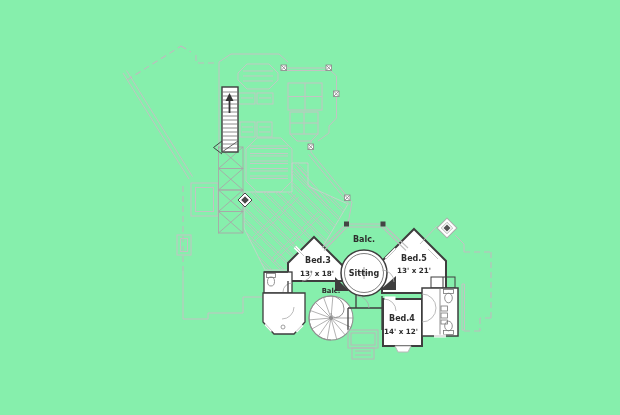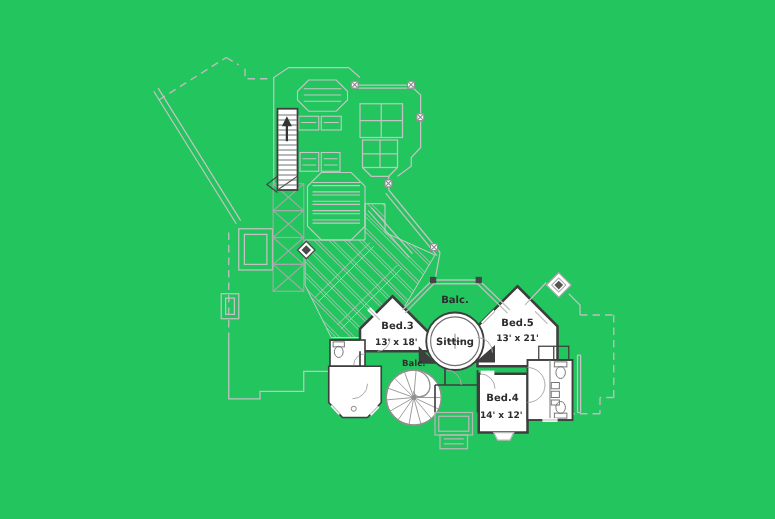--- a/index.html
+++ b/index.html
@@ -1,17 +1,17 @@
 <!DOCTYPE html>
 <html><head>
 <meta charset="utf-8">
 <style>
   html,body{margin:0;padding:0;background:#ffffff;}
   .stage{
-    position:relative;width:620px;height:415px;background:#22c55e;overflow:hidden;
+    position:relative;width:620px;height:415px;background:#86efac;overflow:hidden;
     font-family:"DejaVu Sans",sans-serif;
   }
   svg{display:block}
   text{fill:#2d2d2d;font-family:"DejaVu Sans",sans-serif;font-weight:bold;}
   .room-name{font-size:8px;}
   .room-dims{font-size:7.2px;}
   .room-name-sm{font-size:6.8px;}
 </style>
 </head>
 <body>

